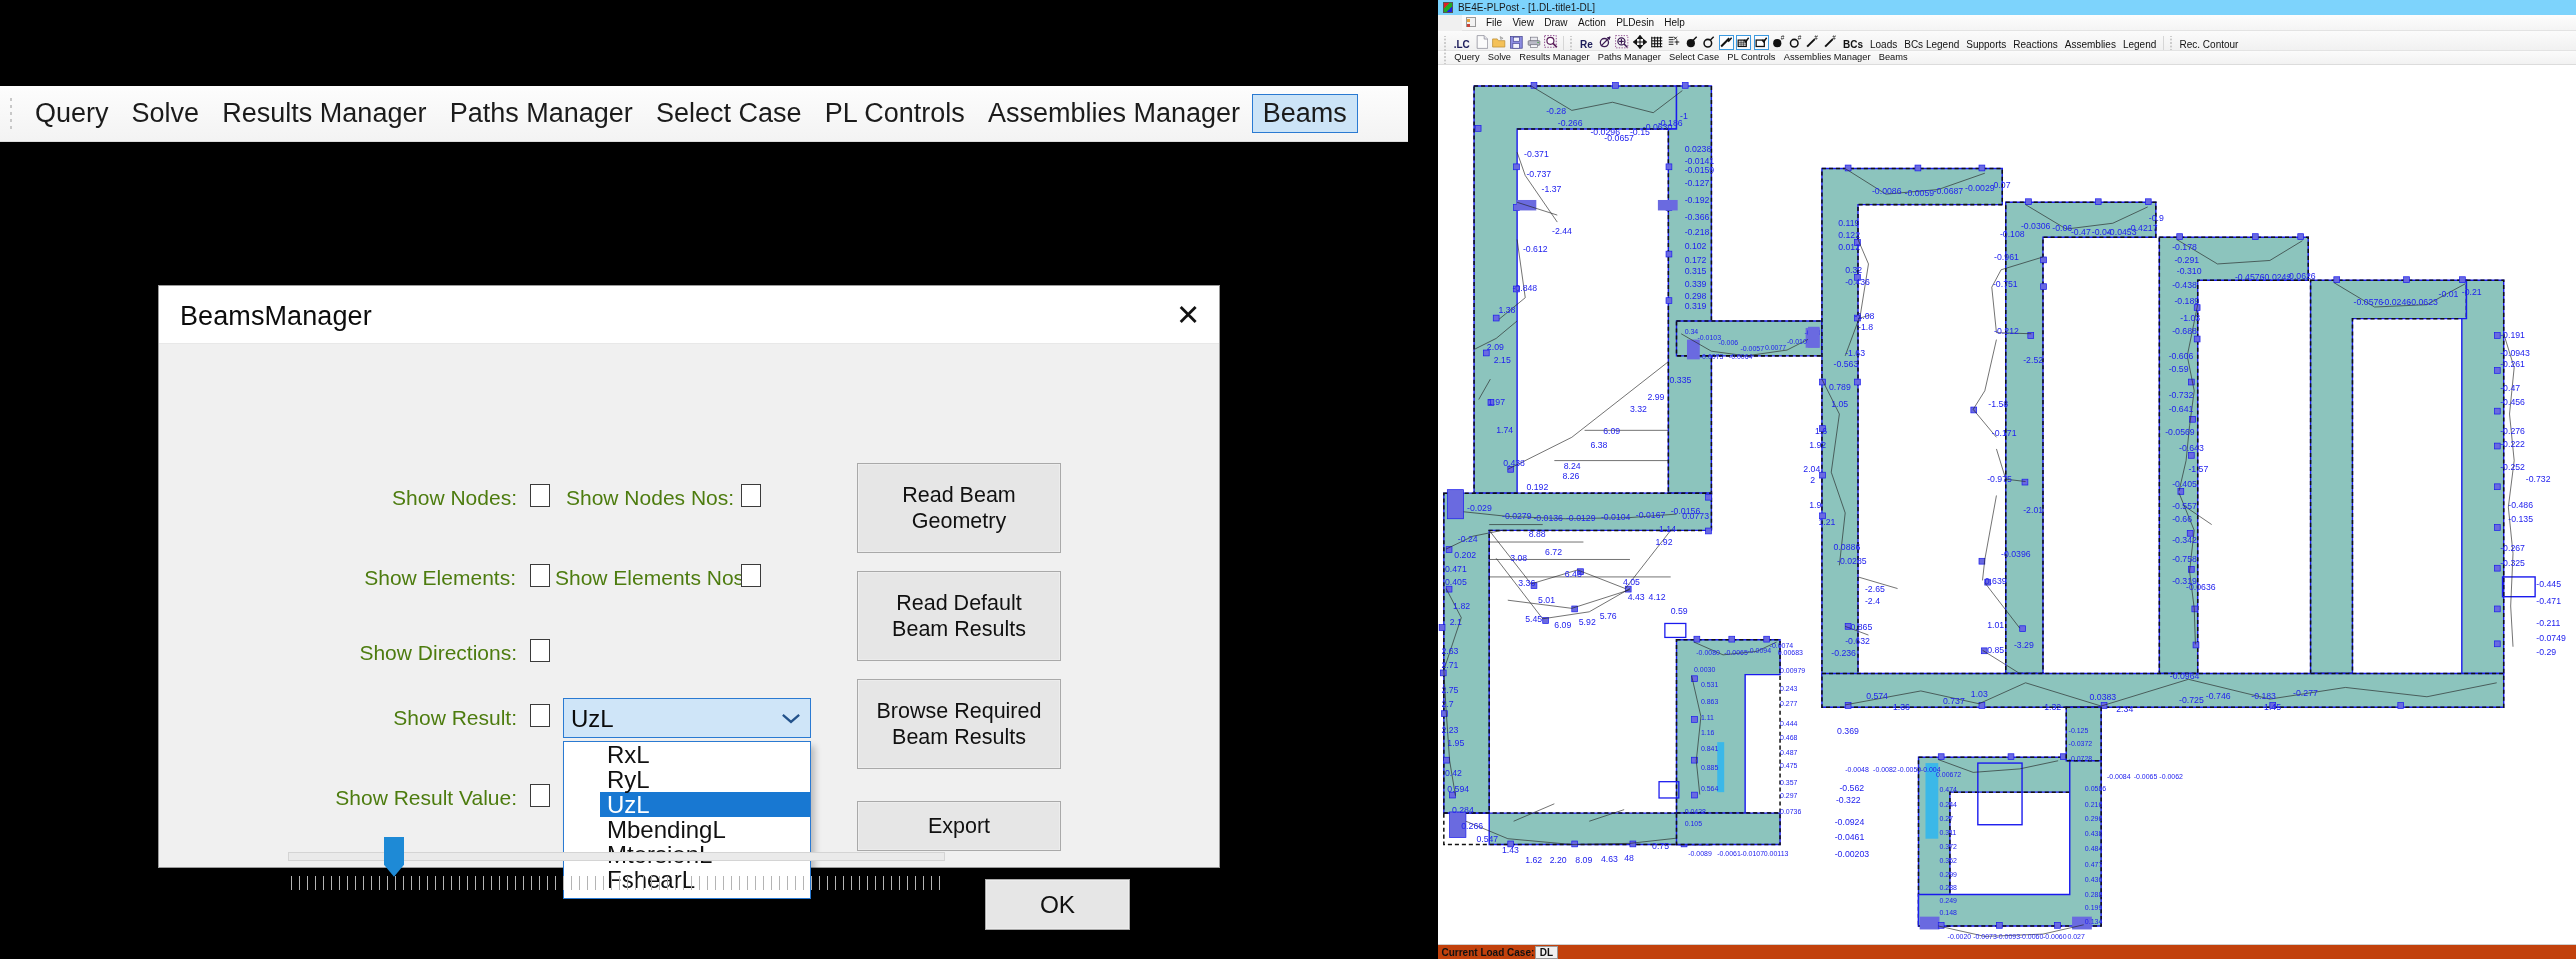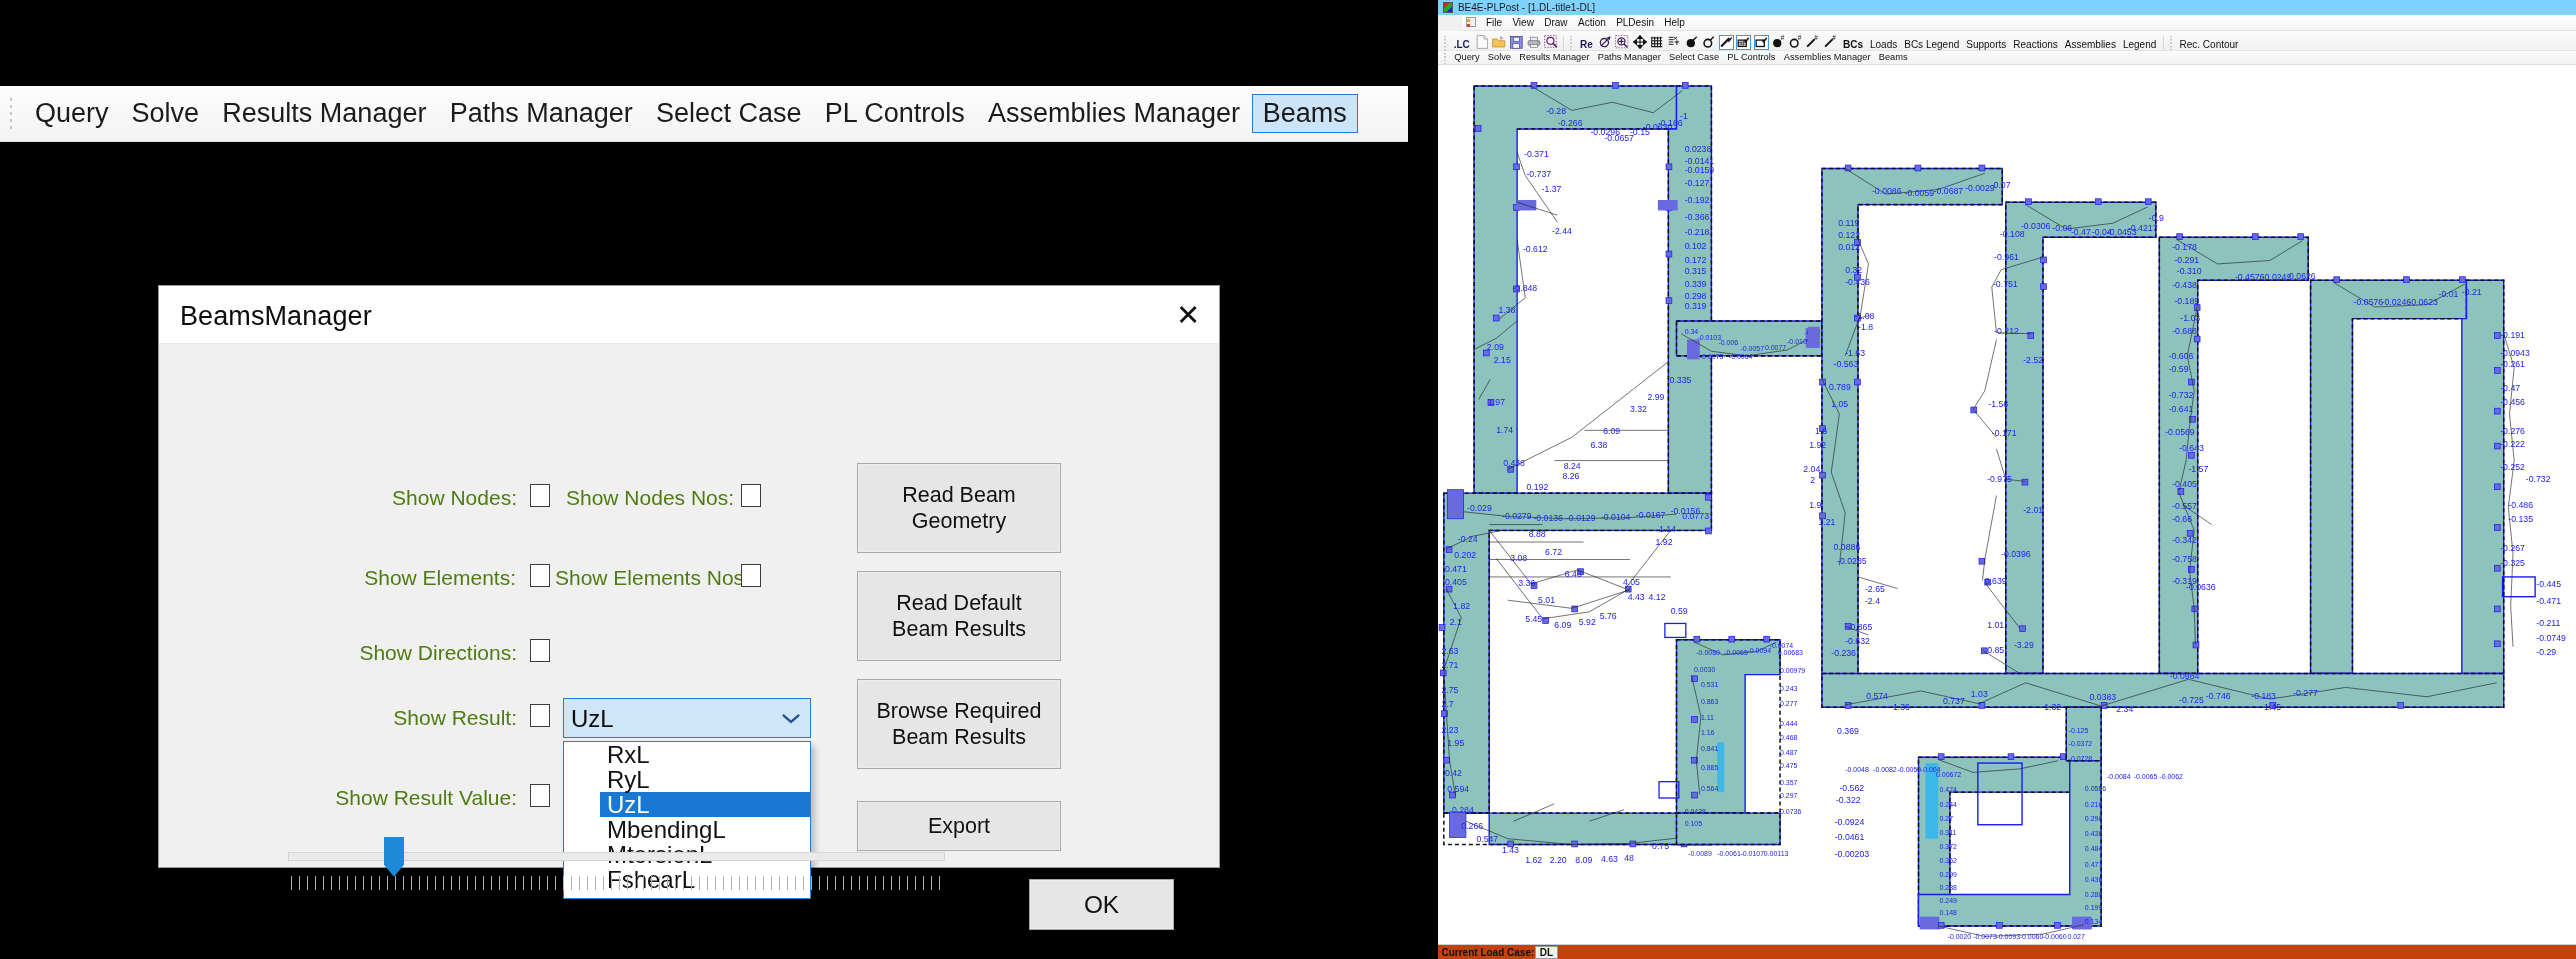--- a/index.html
+++ b/index.html
@@ -257,21 +257,21 @@
           <div class="combo-opt">FshearL</div>
         </div>
 
         <div class="dlg-btn" style="left:698px; top:119px; width:204px; height:90px; white-space:pre-line;">Read Beam
 Geometry</div>
         <div class="dlg-btn" style="left:698px; top:227px; width:204px; height:90px; white-space:pre-line;">Read  Default
 Beam Results</div>
         <div class="dlg-btn" style="left:698px; top:335px; width:204px; height:90px; white-space:pre-line;">Browse Required
 Beam Results</div>
         <div class="dlg-btn" style="left:698px; top:457px; width:204px; height:50px;">Export</div>
-        <div class="dlg-btn" style="left:826px; top:535px; width:145px; height:51px; font-size:24.4px;margin-left:44px;">OK</div>
+        <div class="dlg-btn" style="left:826px; top:535px; width:145px; height:51px; font-size:24.4px;">OK</div>
 
         <div style="position:absolute; left:129px; top:488px; width:657px; height:64px;">
           <div style="position:absolute; left:0; top:20px; width:657px; height:8.7px; background:#eaeaea; border:0.6px solid #d4d4d4;"></div>
           <div style="position:absolute; left:2.9px; top:44px; width:652px; height:14px;
                       background-image:linear-gradient(to right,#b4b4b4 0 1.2px, transparent 1.2px 100%);
                       background-size:8px 100%; background-repeat:repeat-x;"></div>
           <div style="position:absolute; left:96px; top:4.7px; width:20px; height:40px; background:#1e8ad6;
                       clip-path:polygon(0 0,100% 0,100% 70%,50% 100%,0 70%);"></div>
         </div>
 

